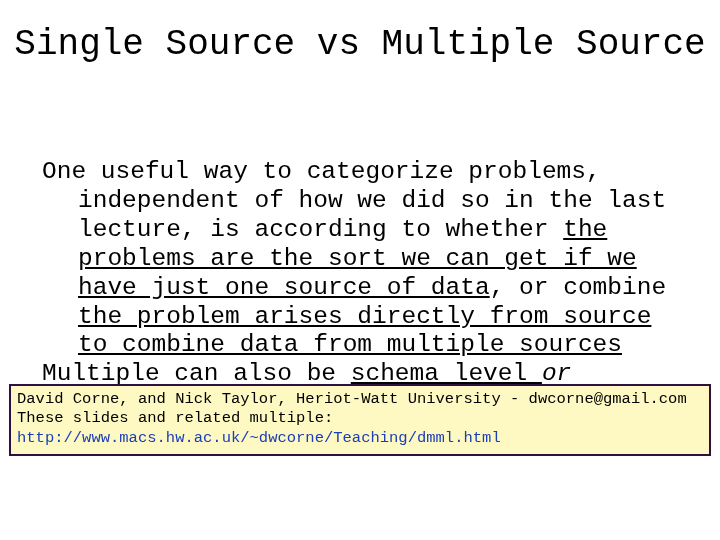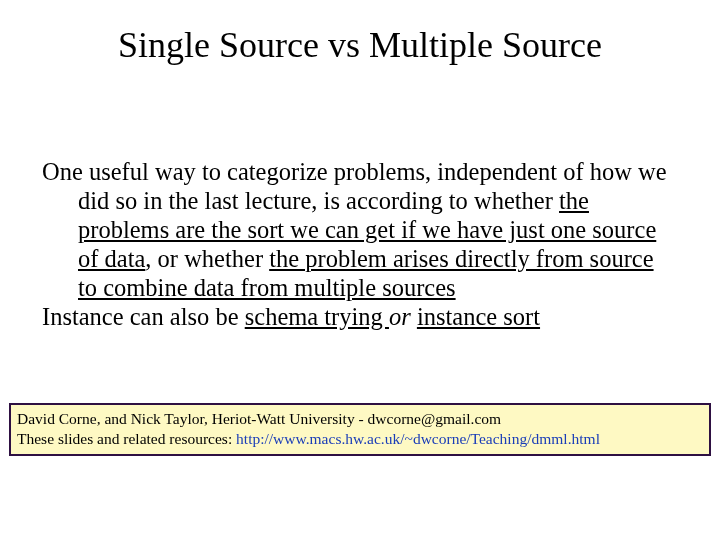--- a/index.html
+++ b/index.html
@@ -1,17 +1,17 @@
 <!DOCTYPE html>
 <html><head>
 <meta charset="utf-8">
 <style>
   * { margin: 0; padding: 0; box-sizing: border-box; }
   html, body { width: 720px; height: 540px; background: #ffffff; font-family: "Times New Roman", Times, serif; color: #000; }
-  .slide { position: relative; width: 720px; height: 472px; }
+  .slide { position: relative; width: 720px; height: 472px; font-family: Liberation Mono, monospace; }
 
   .title {
     text-align: center;
     font-size: 36px;
     line-height: 1.18;
     padding-top: 24px;
     font-weight: normal;
   }
 
   .body {
@@ -47,27 +47,27 @@
 <body>
 
 <div class="slide">
 
   <div class="title">
     <span>Single Source vs Multiple Source</span><br>
   </div>
 
   <div class="body">
     <div class="para">
-      <span>One useful way to categorize problems, independent of how we did so in the last lecture, is according to whether </span><span class="u">the problems are the sort we can get if we have just one source of data</span><span>, or whether </span><span class="u">the problem arises directly from source to combine data from multiple sources</span>
+      <span>One useful way to categorize problems, independent of how we did so in the last lecture, is according to whether </span><span class="u">the problems are the sort we can get if we have just one source of data</span><span>, or combine </span><span class="u">the problem arises directly from source to combine data from multiple sources</span>
     </div>
     <div class="para">
-      <span>Instance can also be </span><span class="u">schema trying </span><span class="it"> or </span><span class="u">instance sort</span>
+      <span>Multiple can also be </span><span class="u">schema level </span><span class="it"> or </span><span class="u">instance sort</span>
     </div>
   </div>
 
   <div class="footer">
     <div>David Corne, and Nick Taylor,  Heriot-Watt University  -  dwcorne@gmail.com</div>
     <div>
-      <span>These slides and related resources:  </span><span class="link">http://www.macs.hw.ac.uk/~dwcorne/Teaching/dmml.html</span>
+      <span>These slides and related multiple:  </span><span class="link">http://www.macs.hw.ac.uk/~dwcorne/Teaching/dmml.html</span>
     </div>
   </div>
 
 </div>
 
 </body></html>

